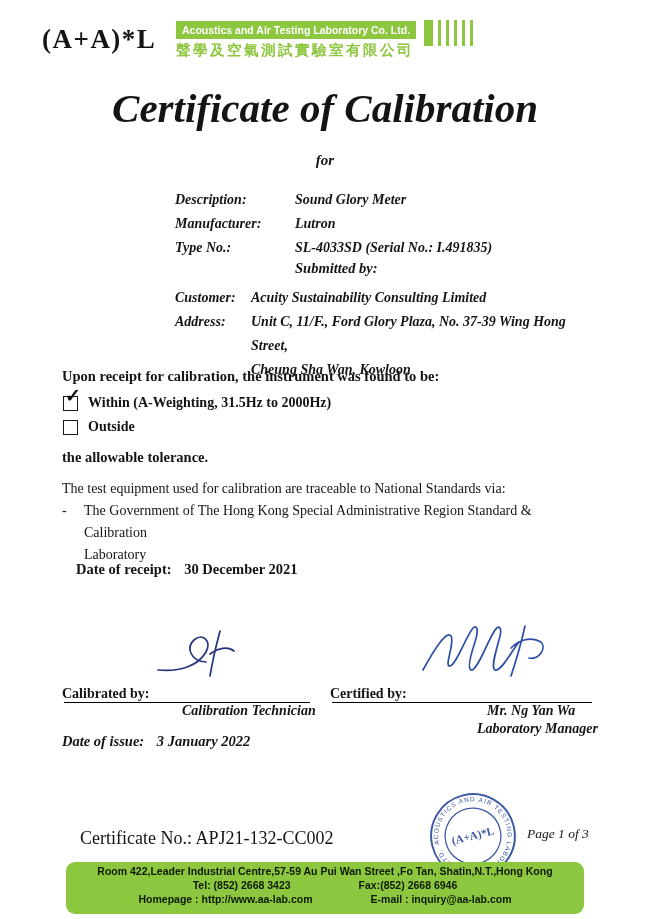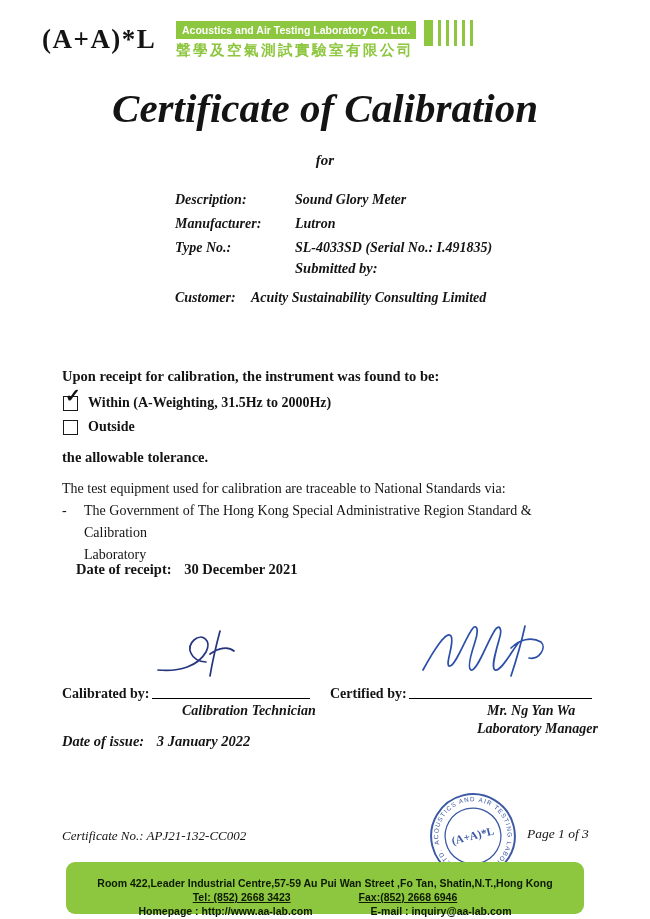--- a/index.html
+++ b/index.html
@@ -51,42 +51,42 @@
   .bullet-row { display:flex; }
   .dash { width:22px; flex:none; }
 
   
   .dates { left:76px; top:556px; font-weight:bold; font-size:14.5px; line-height:27px; }
   .val-gap { margin-left:9px; }
 
   
   .sig1 { left:150px; top:626px; }
   .sig2 { left:392px; top:608px; }
-  .sigline { display:flex; font-weight:bold; font-size:14px; }
+  .sigline { display:flex; font-weight:bold; font-size:14px;flex-direction:column; }
   .sl1 { left:62px; top:686px; width:248px; }
   .sl2 { left:330px; top:686px; width:262px; }
   .rule { flex:1; border-bottom:1.4px solid #000; margin-bottom:3px; margin-left:2px; }
   .subsig { font-weight:bold; font-style:italic; font-size:14px; }
   .tech { left:182px; top:703px; }
   .certname { left:487px; top:703px; }
   .labmgr { left:477px; top:721px; }
   .issue { left:62px; top:733px; font-weight:bold; font-style:italic; font-size:14.5px; }
 
   
-  .certno { left:62px; top:828px; font-style:italic; font-size:13px; }
+  .certno { left:80px; top:828px; font-size:18px; }
   .stamp { left:428px; top:791px; width:90px; height:90px; transform:rotate(-14deg); }
   .pageno { left:527px; top:826px; font-style:italic; font-size:13.5px;text-align:center; }
 
   .contact {
     left:66px; top:862px; width:518px; height:52px; background:#8dc63f;
-    border-radius:9px; box-sizing:border-box; padding-top:14px;
+    border-radius:9px; box-sizing:border-box; padding-top:2px;
     font-family:"Liberation Sans", sans-serif; font-size:10.5px; font-weight:bold;
     color:#0d1a02; text-align:center; line-height:14px;
   }
-  .c-line2 { display:flex; justify-content:center; gap:68px;text-decoration:underline; }
+  .c-line2 { display:flex; justify-content:center; gap:68px; }
   .c-line3 { display:flex; justify-content:center; gap:58px; }
 </style>
 </head>
 <body>
 
 <div class="page">
 
   <div class="abs logo">(A+A)*L</div>
   <div class="abs banner">
     <div class="banner-en">Acoustics and Air Testing Laboratory Co. Ltd.</div>
@@ -118,20 +118,27 @@
       <span class="f-val">SL-4033SD (Serial No.: I.491835)</span>
     </div>
   </div>
 
   <div class="abs submitted">Submitted by:</div>
 
   <div class="abs fields2">
     <div class="f-row">
       <span class="f-lbl">Customer:</span>
       <span class="f-val">Acuity Sustainability Consulting Limited</span>
+    </div>
+    <div class="f-row">
+      <span class="f-lbl">Address:</span>
+      <span class="f-val">
+        <span>Unit C, 11/F., Ford Glory Plaza, No. 37-39 Wing Hong Street,</span><br>
+        <span>Cheung Sha Wan, Kowloon</span>
+      </span>
     </div>
   </div>
 
   <div class="abs upon">Upon receipt for calibration, the instrument was found to be:</div>
 
   <div class="abs checkrow cr1">
     <span class="cbox">
       <span class="tick">✓</span>
     </span>
     <span>Within (A-Weighting, 31.5Hz to 2000Hz)</span>

